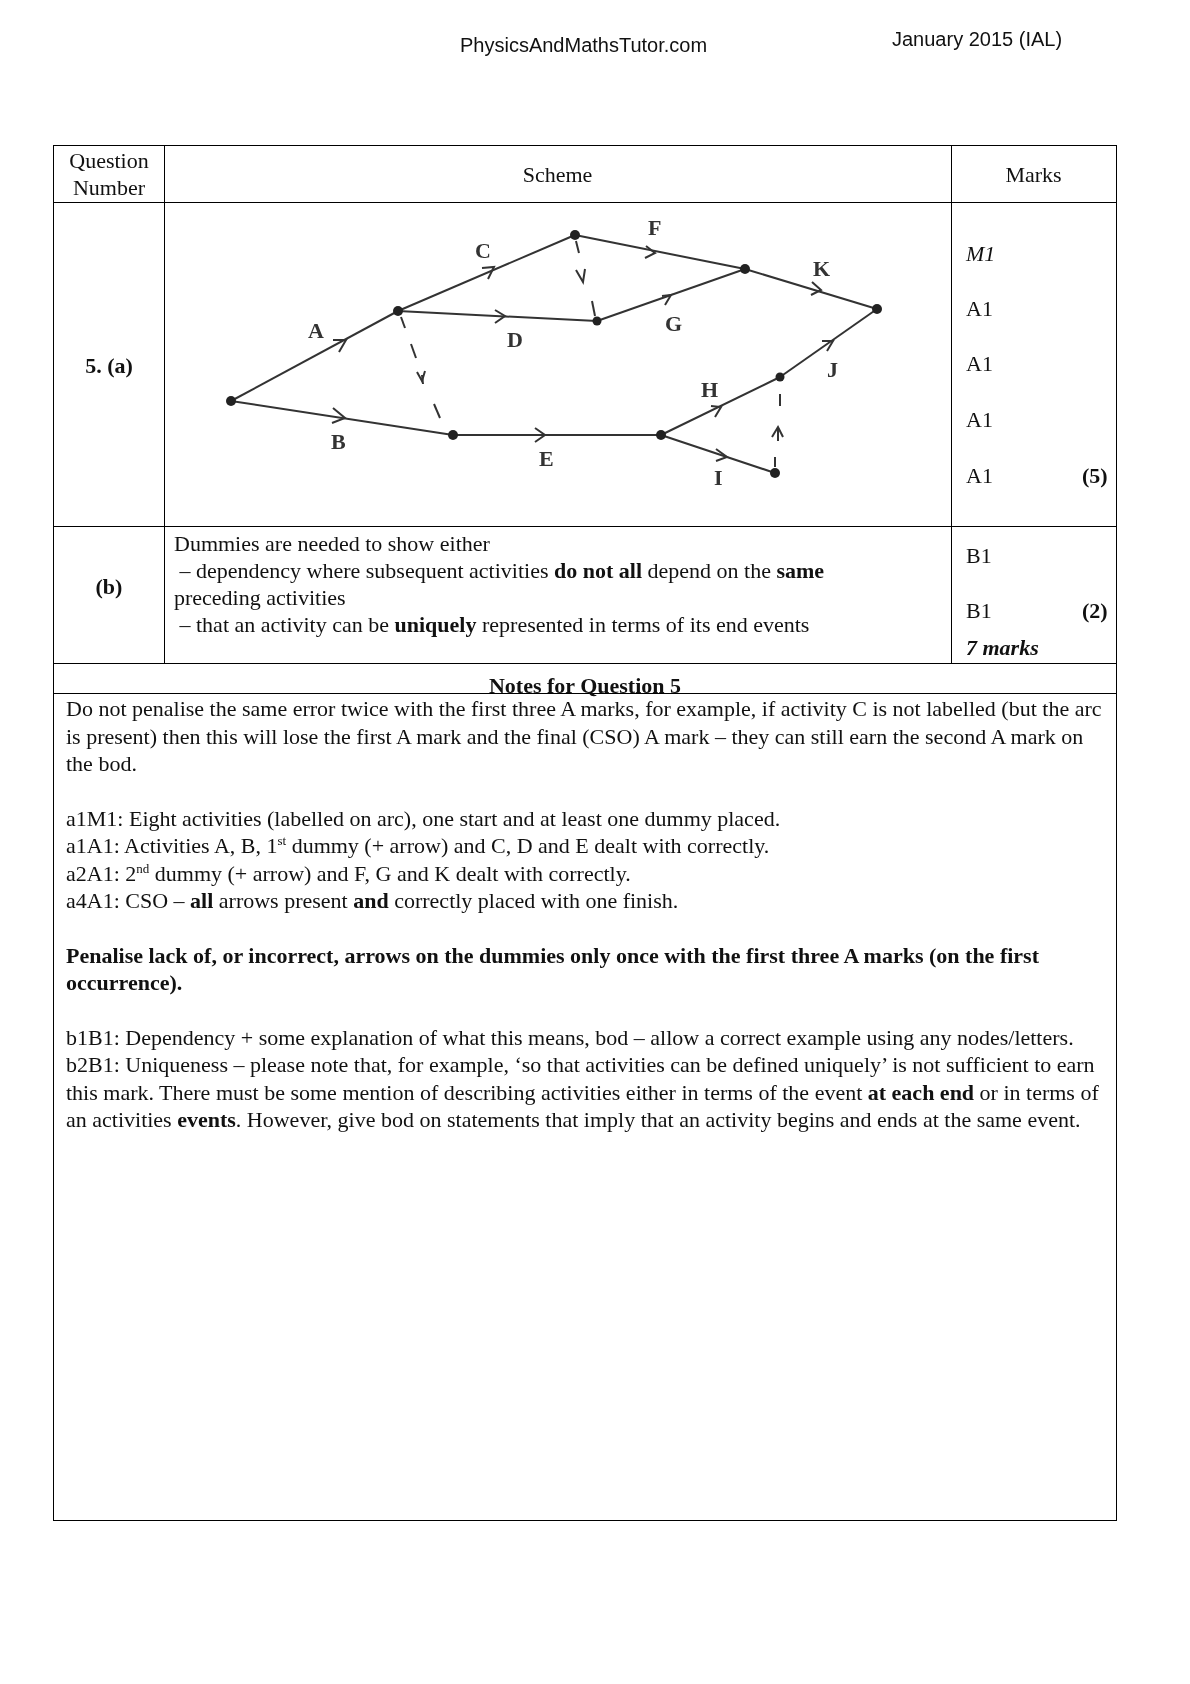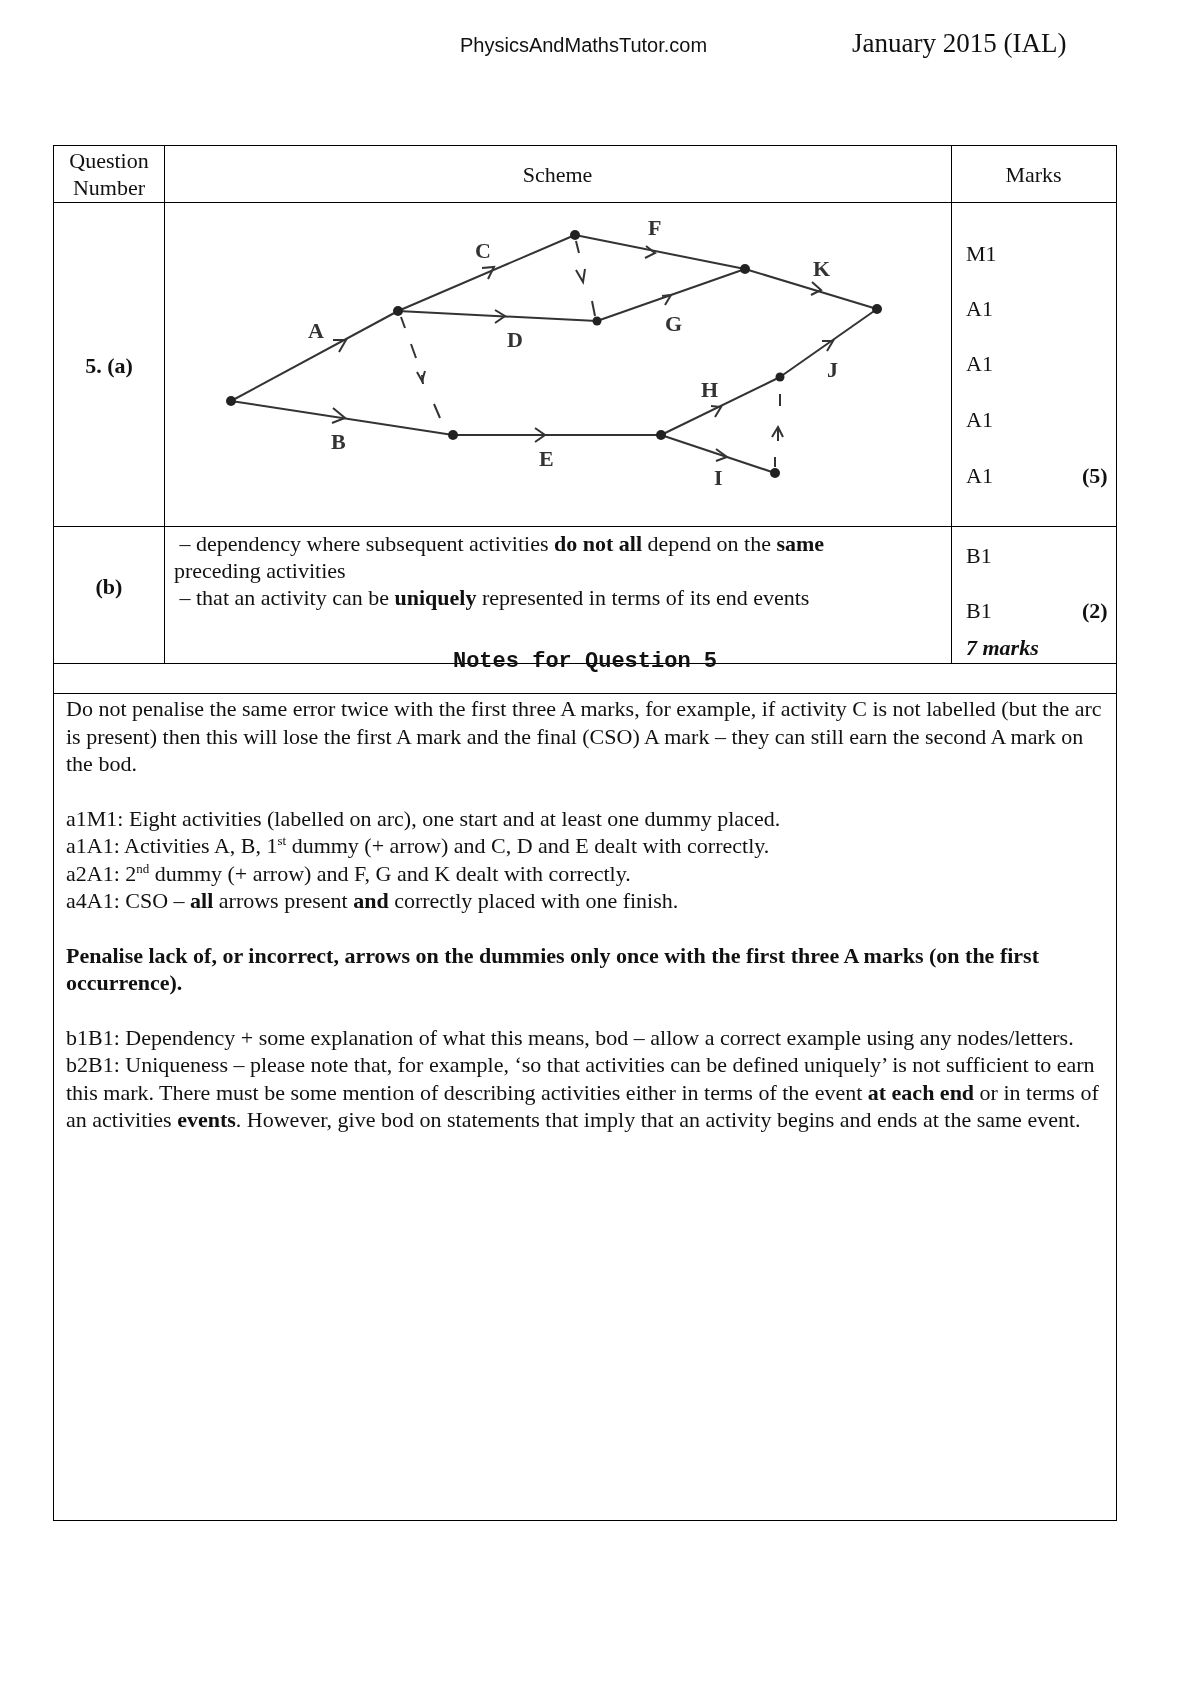--- a/index.html
+++ b/index.html
@@ -1,18 +1,18 @@
 <!DOCTYPE html>
 <html><head>
 <meta charset="utf-8">
 <style>
   html, body { margin:0; padding:0; background:#ffffff; }
   body { width:1190px; height:1684px; position:relative; font-family:"Liberation Serif", serif; color:#111; }
   .hdr-site { position:absolute; left:460px; top:34px; font-family:"Liberation Sans", sans-serif; font-size:20px; }
-  .hdr-date { position:absolute; left:852px; top:28px; font-family:Liberation Serif, serif; font-size:27px; }
+  .hdr-date { position:absolute; left:892px; top:28px; font-family:Liberation Sans, sans-serif; font-size:20px; }
   .tbl { position:absolute; left:53px; top:145px; width:1064px; height:1376px; border:1.5px solid #000; box-sizing:border-box; }
   .line-h { position:absolute; height:0; border-top:1.5px solid #000; }
   .line-v { position:absolute; width:0; border-left:1.5px solid #000; }
   .cell-text { position:absolute; font-size:22px; line-height:27px; }
   .center { text-align:center; }
   b, .b { font-weight:bold; }
   .qnum { font-weight:bold; font-size:22px; position:absolute; }
   .mark { position:absolute; font-size:22px; }
   .mark-total { position:absolute; font-size:22px; font-weight:bold; }
   .notes p { margin:0; }
@@ -122,39 +122,40 @@
       <text x="538" y="465">E</text>
       <text x="647" y="234">F</text>
       <text x="664" y="330">G</text>
       <text x="700" y="396">H</text>
       <text x="713" y="484">I</text>
       <text x="826" y="376">J</text>
       <text x="812" y="275">K</text>
     </g>
   </svg>
 
-  <div class="mark" style="left:912px;top:95px;">M1</div>
+  <div class="mark" style="left:912px;top:95px;font-style:italic;">M1</div>
   <div class="mark" style="left:912px;top:150px;">A1</div>
   <div class="mark" style="left:912px;top:205px;">A1</div>
   <div class="mark" style="left:912px;top:261px;">A1</div>
   <div class="mark" style="left:912px;top:317px;">A1</div>
   <div class="mark-total" style="left:1028px;top:317px;">(5)</div>
 
   <div class="qnum center" style="left:0;top:428px;width:110px;">(b)</div>
   <div class="cell-text" style="left:120px;top:384px;width:770px;">
+    <div>Dummies are needed to show either</div>
     <div>&nbsp;<span>– dependency where subsequent activities </span><b>do not all</b><span> depend on the </span><b>same</b></div>
     <div>preceding activities</div>
     <div>&nbsp;<span>– that an activity can be </span><b>uniquely</b><span> represented in terms of its end events</span></div>
   </div>
   <div class="mark" style="left:912px;top:397px;">B1</div>
   <div class="mark" style="left:912px;top:452px;">B1</div>
   <div class="mark-total" style="left:1028px;top:452px;">(2)</div>
   <div class="mark-total" style="left:912px;top:489px;font-style:italic;">7 marks</div>
 
-  <div class="cell-text center b" style="left:0;top:502px;width:1062px;font-family:Liberation Mono, monospace;">Notes for Question 5</div>
+  <div class="cell-text center b" style="left:0;top:526px;width:1062px;">Notes for Question 5</div>
 
   <div class="notes" style="top:549px;">
     <p class="para">Do not penalise the same error twice with the first three A marks, for example, if activity C is not labelled (but the arc is present) then this will lose the first A mark and the final (CSO) A mark – they can still earn the second A mark on the bod.</p>
     <div class="para">
       <p>a1M1: Eight activities (labelled on arc), one start and at least one dummy placed.</p>
       <p><span>a1A1: Activities A, B, 1</span><sup>st</sup><span> dummy (+ arrow) and C, D and E dealt with correctly.</span></p>
       <p><span>a2A1: 2</span><sup>nd</sup><span> dummy (+ arrow) and F, G and K dealt with correctly.</span></p>
       <p><span>a4A1: CSO – </span><b>all</b><span> arrows present </span><b>and</b><span> correctly placed with one finish.</span></p>
     </div>
     <p class="para b">Penalise lack of, or incorrect, arrows on the dummies only once with the first three A marks (on the first occurrence).</p>

